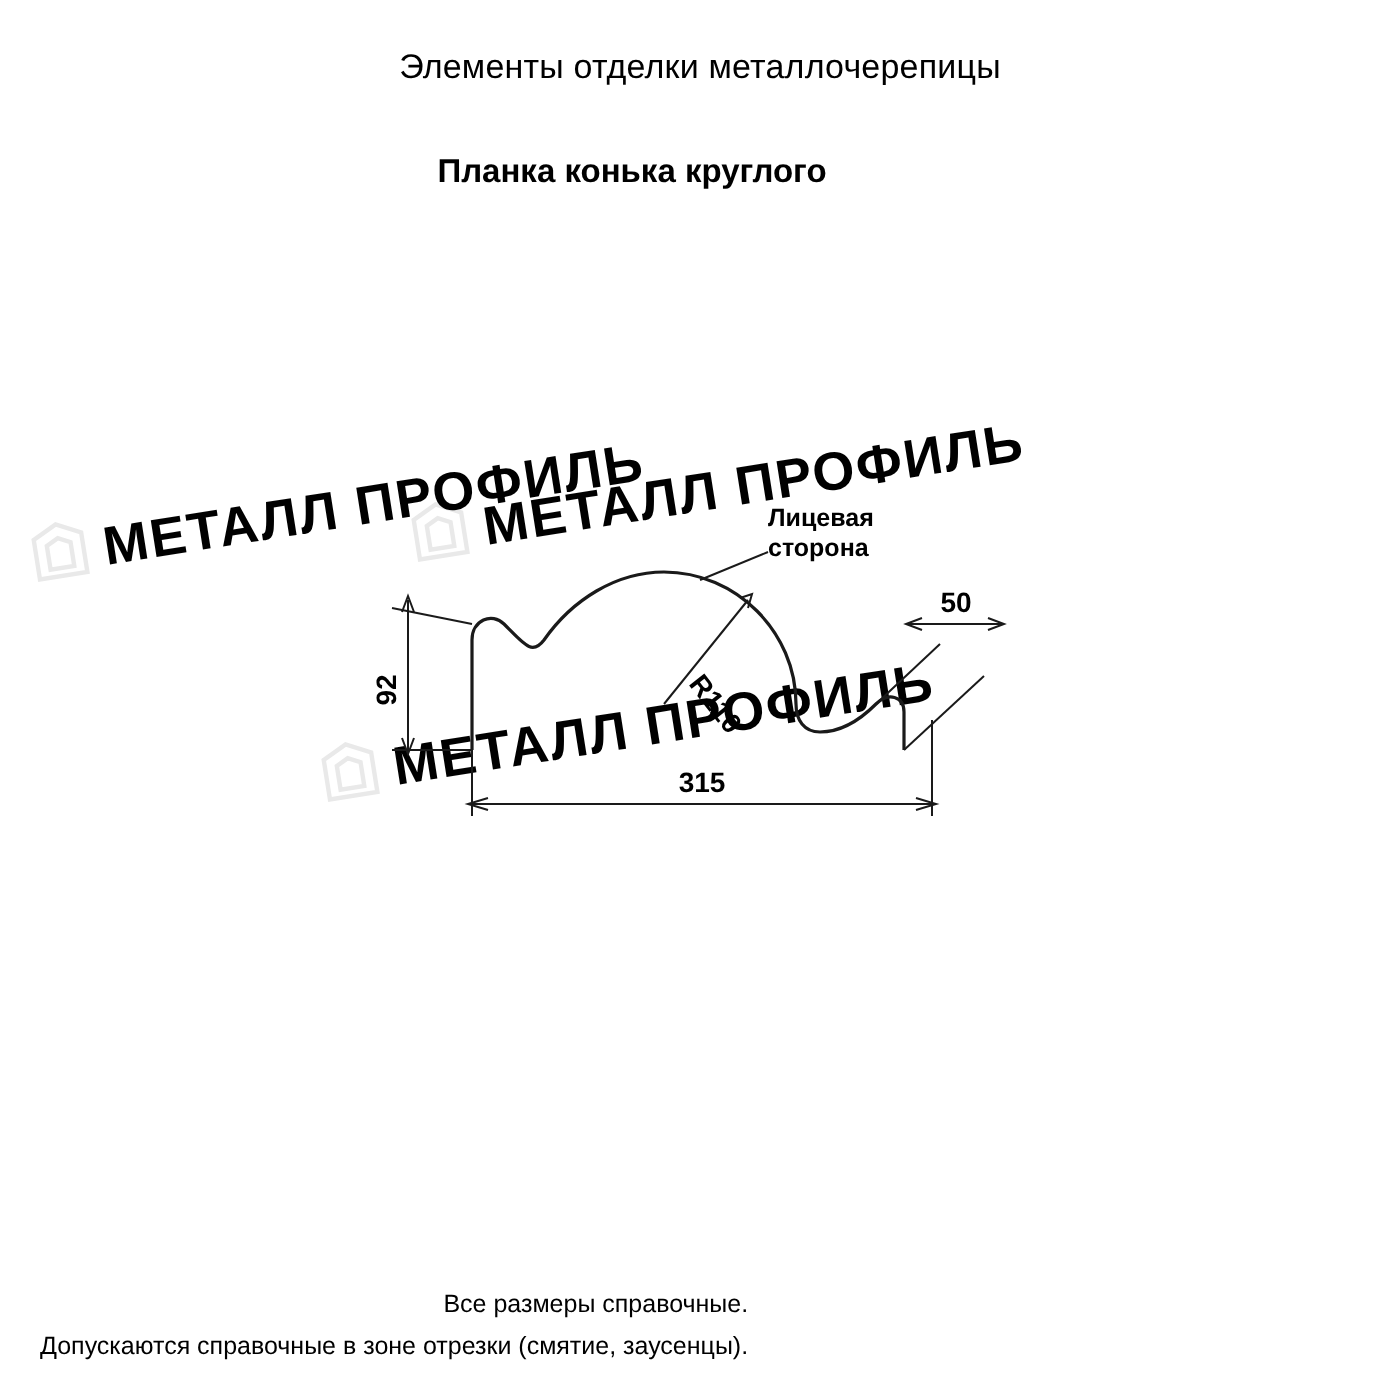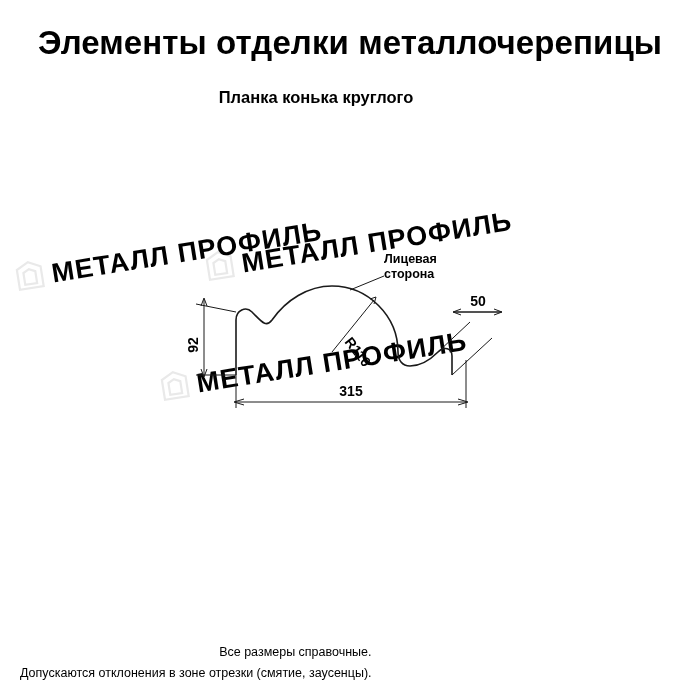--- a/index.html
+++ b/index.html
@@ -18,27 +18,27 @@
   .page {
     position: absolute;
     inset: 0;
   }
   .title {
     position: absolute;
     top: 24px;
     left: 0;
     width: 700px;
     text-align: center;
-    font-size: 33px;
-    font-weight: bold;
+    font-size: 17px;
+    font-weight: normal;
     letter-spacing: 0.1px;
   }
   .subtitle {
     position: absolute;
-    top: 85px;
+    top: 74px;
     left: 0;
     width: 632px;
     text-align: center;
     font-size: 16.5px;
     font-weight: bold;
     line-height: 24px;
   }
   .subtitle .line2 {
     display: block;
   }
@@ -172,16 +172,16 @@
         <path d="M244 239 L234 242 L244 245"></path>
         <path d="M458 239 L468 242 L458 245"></path>
       </g>
       <text x="351" y="236" font-size="14" text-anchor="middle">315</text>
 
     </svg>
   </div>
 
   <div class="footer">
     <div>Все размеры справочные.</div>
-    <div>Допускаются отклонения в зоне отрезки (смятие, заусенцы).</div>
+    <div>Допускаются справочные в зоне отрезки (смятие, заусенцы).</div>
   </div>
 
 </div>
 
 </body></html>

